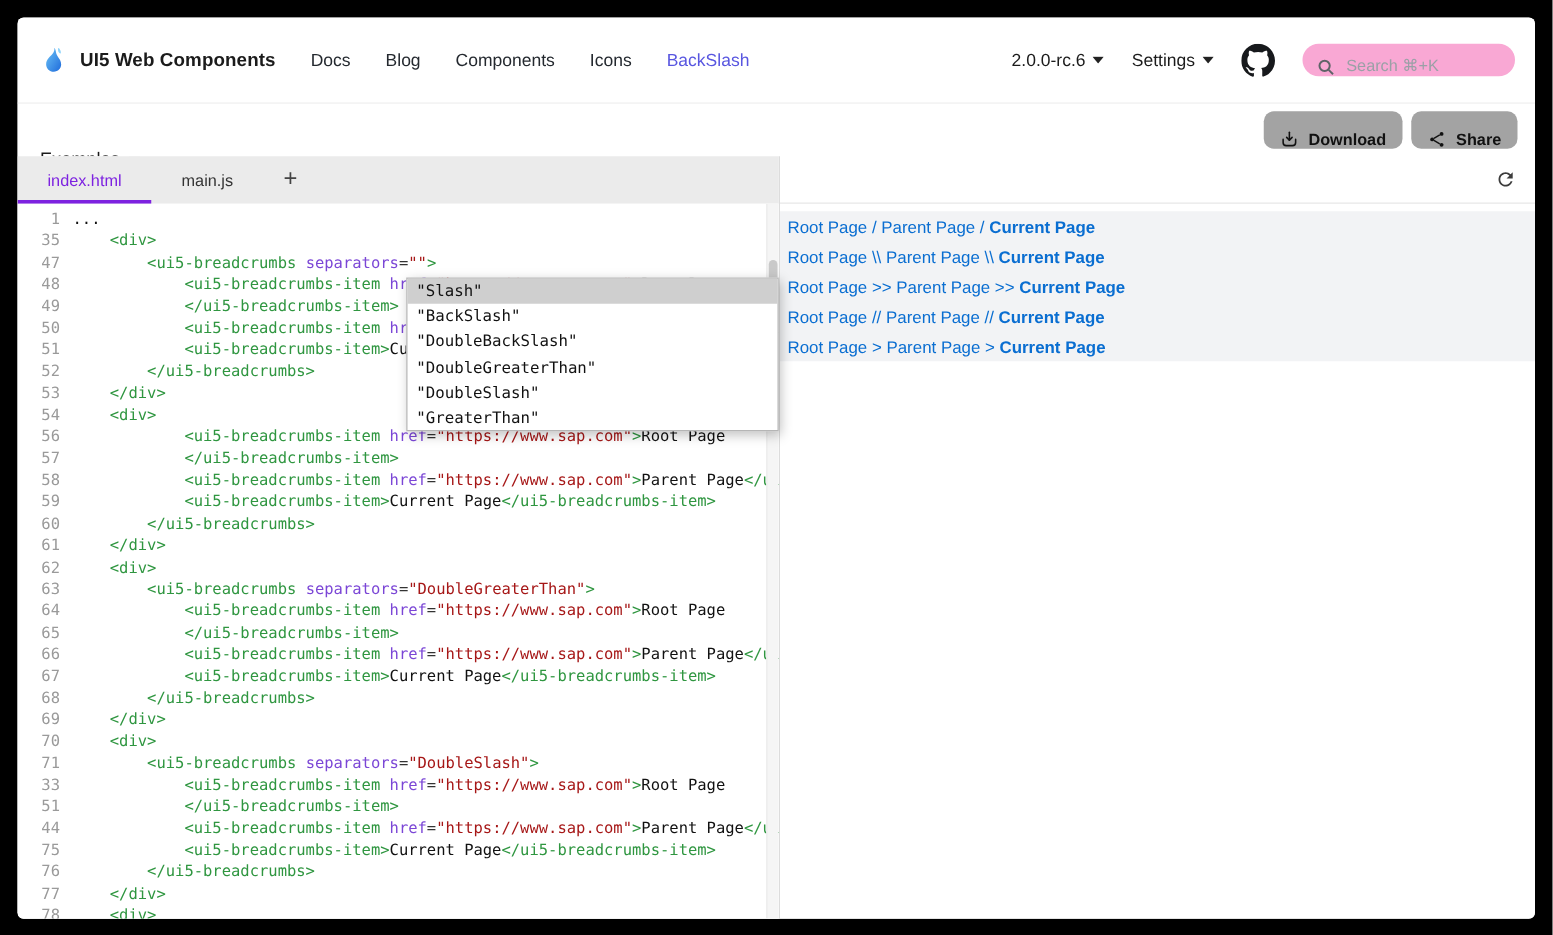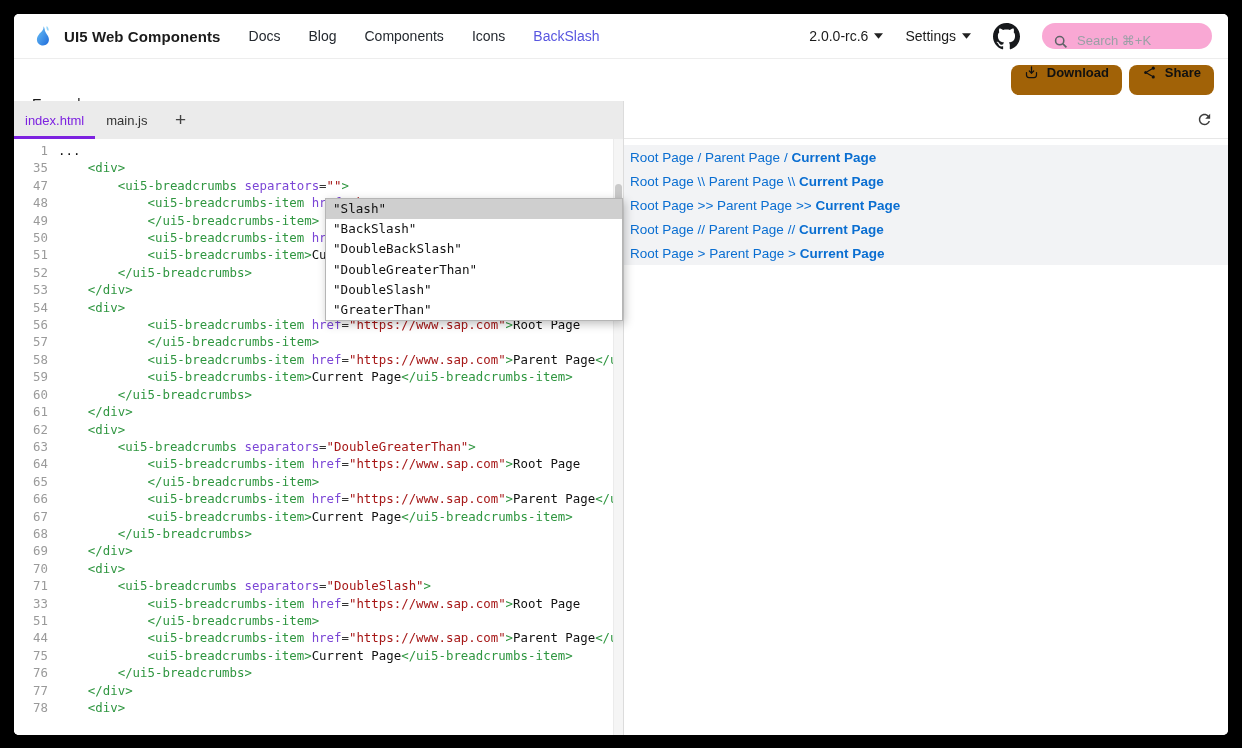--- a/index.html
+++ b/index.html
@@ -8,21 +8,21 @@
     font-family:"Liberation Sans", sans-serif;
   }
   .frame{
     position:absolute;left:14px;top:14px;width:1214px;height:721px;
     background:#fff;border-radius:5px;overflow:hidden;
     display:flex;flex-direction:column;
   }
   
   .header{
     height:44px;flex:none;display:flex;align-items:center;
-    padding:0 16px;border-bottom:1px solid #ededed;background:#fff;
+    padding:12px 16px;border-bottom:1px solid #ededed;background:#fff;
   }
   .brand{display:flex;align-items:center;gap:8px;}
   .brand-title{font-size:15px;font-weight:700;color:#1b1b1b;letter-spacing:.1px;}
   .nav-links{display:flex;align-items:center;margin-left:28px;gap:28px;}
   .nav-link{font-size:14px;color:#24292f;font-weight:500;cursor:pointer;}
   .nav-link.active{color:var(--nav-active,#5856e0);}
   .header-right{margin-left:auto;display:flex;align-items:center;gap:22px;}
   .menu-label{display:flex;align-items:center;gap:6px;font-size:14px;color:#1b1b1b;font-weight:500;cursor:pointer;}
   .caret{width:9px;height:6px;display:inline-block;}
   .gh{width:27px;height:27px;display:flex;}
@@ -33,29 +33,29 @@
   .search-pill input{
     border:none;outline:none;background:transparent;width:100%;
     font-size:13px;color:#444;font-family:"Liberation Sans",sans-serif;
   }
   .search-pill input::placeholder{color:#9aa0a6;}
   
   .toolbar{height:42px;flex:none;display:flex;align-items:center;padding:0 14px;background:#fff;}
   .examples{display:flex;align-items:center;gap:7px;font-size:14.5px;color:#1b1b1b;font-weight:500;cursor:pointer;margin-left:4px;margin-top:48px;}
   .toolbar-right{margin-left:auto;display:flex;gap:7px;}
   .btn{
-    display:flex;align-items:flex-start;gap:8px;height:30px;padding:0 13px;
-    background:#a16207;border:none;border-radius:8px;cursor:pointer;
+    display:flex;align-items:flex-end;gap:8px;height:30px;padding:0 13px;
+    background:#a3a3a3;border:none;border-radius:8px;cursor:pointer;
     font-size:13px;font-weight:700;color:#111;font-family:"Liberation Sans",sans-serif;
   }
   
   .main{flex:1;display:flex;position:relative;min-height:0;}
   .editor{width:609px;flex:none;border-right:1px solid #dcdcdc;display:flex;flex-direction:column;position:relative;background:#fff;}
   .tabbar{height:38px;flex:none;background:#ebebeb;display:flex;align-items:stretch;}
-  .tab{padding:0 11px;display:flex;align-items:center;font-size:13px;color:#333;position:relative;cursor:pointer;}
+  .tab{padding:0 24px;display:flex;align-items:center;font-size:13px;color:#333;position:relative;cursor:pointer;}
   .tab.active{color:var(--tab-accent,#7d22e0);}
   .tab.active::after{content:"";position:absolute;left:0;right:0;bottom:0;height:3px;background:var(--tab-accent,#7d22e0);}
   .tab-add{width:44px;display:flex;align-items:center;justify-content:center;font-size:19px;color:#444;cursor:pointer;}
   
   .code{
     flex:1;position:relative;overflow:hidden;background:#fff;
     font-family:"DejaVu Sans Mono", monospace;font-size:12.4px;line-height:17.4px;
     padding-top:3px;
   }
   .code-line{white-space:pre;display:flex;}

